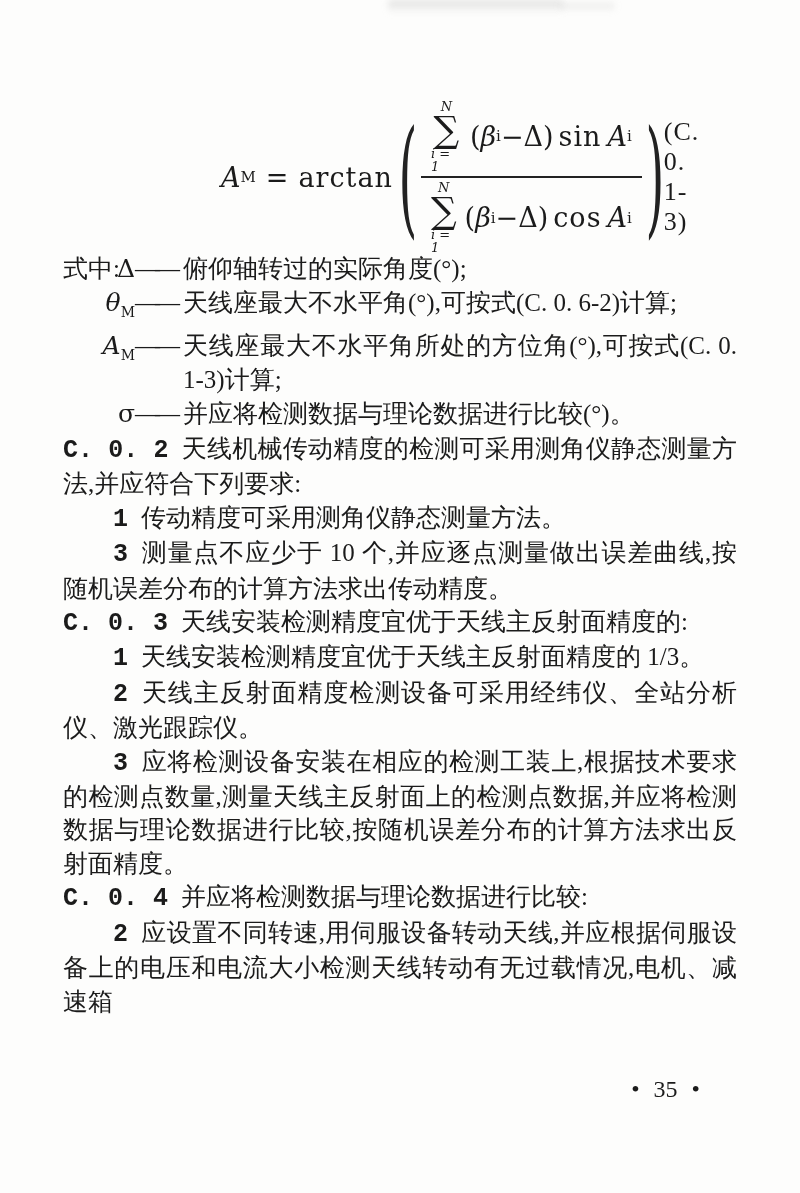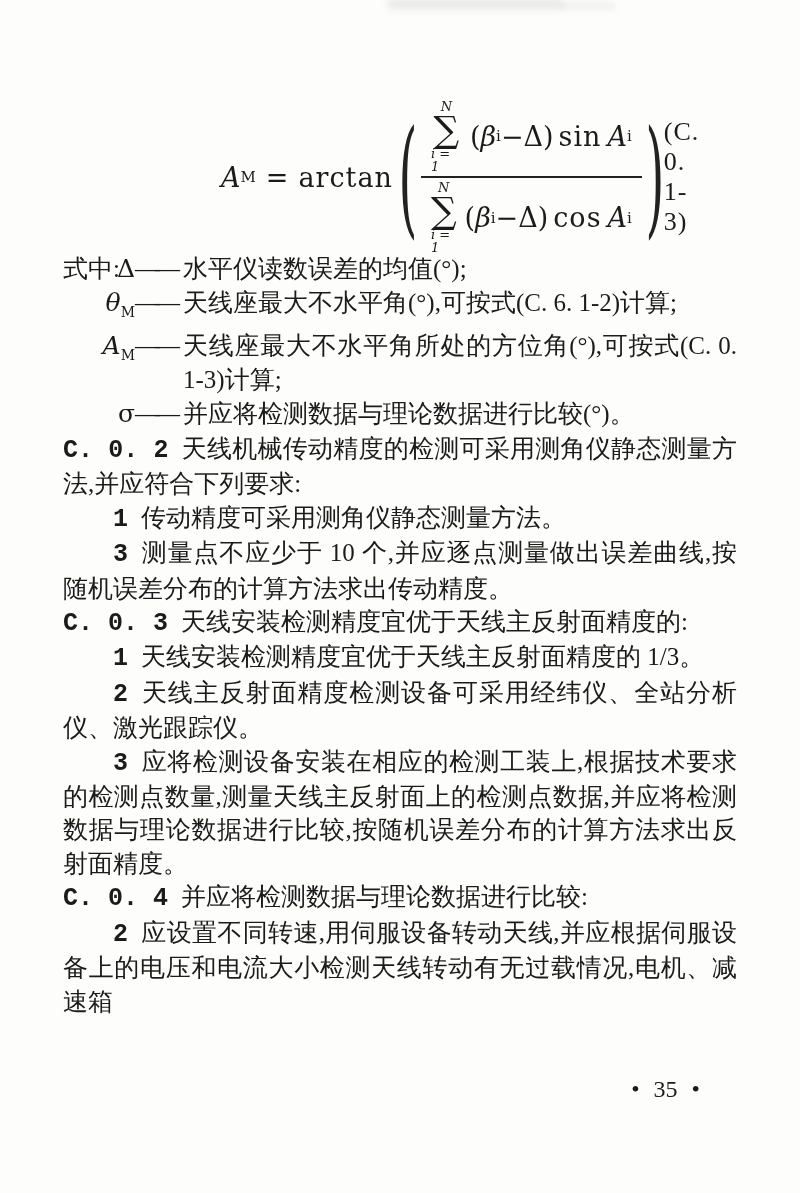--- a/index.html
+++ b/index.html
@@ -116,26 +116,26 @@
         <span class="paren close">)</span>
       </div>
       <div class="eq-label">(C. 0. 1-3)</div>
     </div>
 
     <div class="where">
       <span class="where-prefix">式中:</span>
       <div class="where-row">
         <span class="where-left">Δ</span>
         <span class="where-dash">——</span>
-        <span class="where-def">水平仪读数误差的均值(°);</span>
+        <span class="where-def">俯仰轴转过的实际角度(°);</span>
       </div>
       <div class="where-row">
         <span class="where-left"><span class="sym-i">θ</span><sub>M</sub></span>
         <span class="where-dash">——</span>
-        <span class="where-def">天线座最大不水平角(°),可按式(C. 6. 1-2)计算;</span>
+        <span class="where-def">天线座最大不水平角(°),可按式(C. 0. 6-2)计算;</span>
       </div>
       <div class="where-row">
         <span class="where-left"><span class="sym-i">A</span><sub>M</sub></span>
         <span class="where-dash">——</span>
         <span class="where-def">天线座最大不水平角所处的方位角(°),可按式(C. 0. 1-3)计算;</span>
       </div>
       <div class="where-row">
         <span class="where-left sym-i">σ</span>
         <span class="where-dash">——</span>
         <span class="where-def">并应将检测数据与理论数据进行比较(°)。</span>

